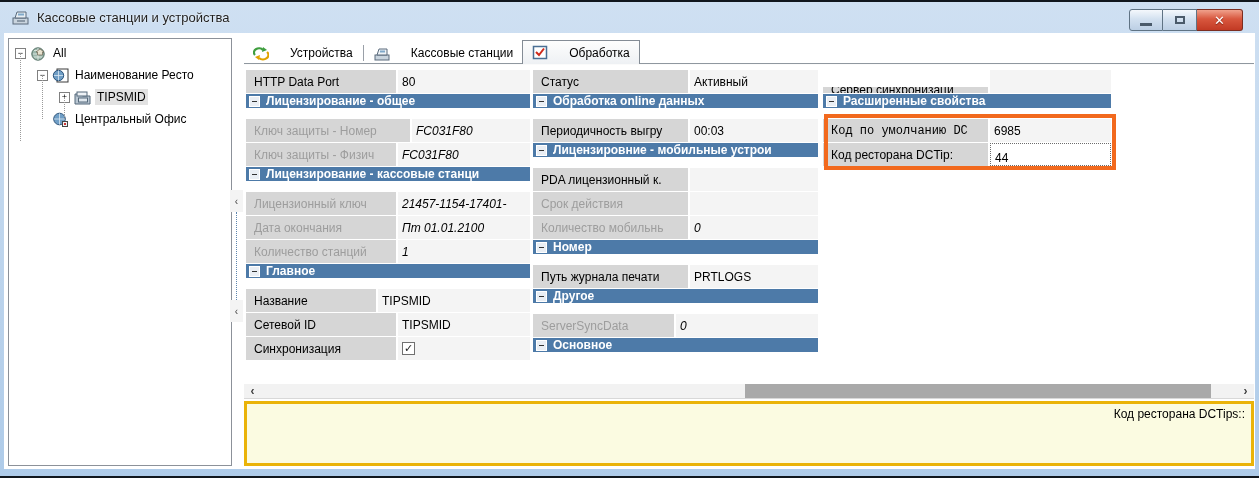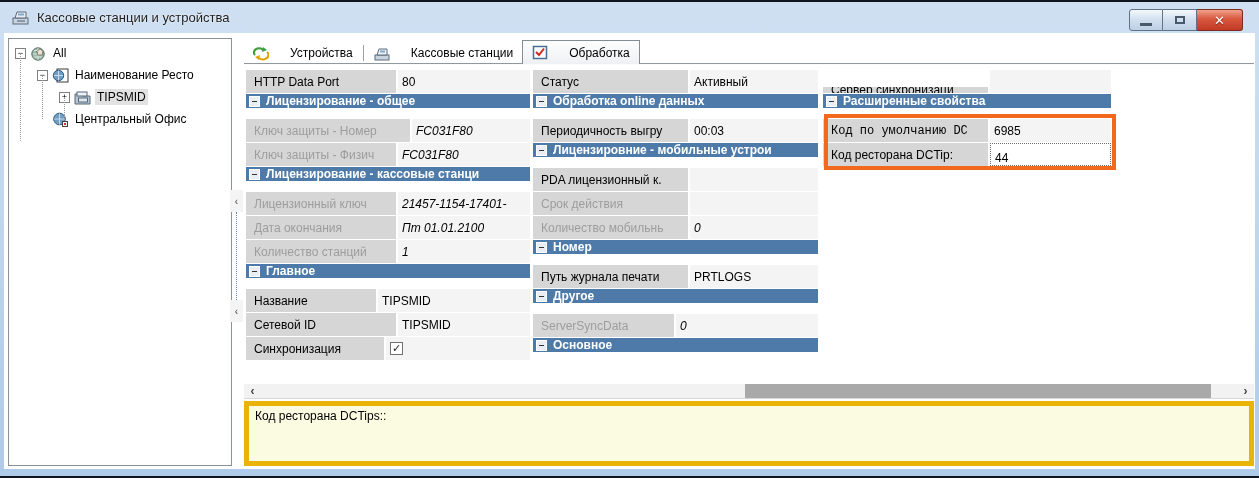--- a/index.html
+++ b/index.html
@@ -75,21 +75,21 @@
     margin-right:6px;display:flex;align-items:center;justify-content:center;flex:0 0 auto;}
   .collapse-box::after{content:"";width:5px;height:1px;background:#333;}
   .checkbox{width:13px;height:13px;background:#fff;border:1px solid #707070;box-sizing:border-box;
     display:flex;align-items:center;justify-content:center;font-size:11px;line-height:11px;color:#222;}
   .highlight-box{position:absolute;left:580px;top:50px;width:292px;height:56px;
     border:4px solid #f2691d;box-sizing:border-box;pointer-events:none;z-index:5;}
   
   .grid-hscroll{left:244px;top:384px;width:1010px;height:15px;border-bottom:1px solid #d8d8d8;box-sizing:border-box;}
   
   .desc-panel{position:absolute;left:244px;top:401px;width:1010px;height:65px;
-    background:#fbfbe1;border:5px solid #eab308;box-sizing:border-box;padding:3px 6px;}
+    background:#fbfbe1;border:3px solid #eab308;box-sizing:border-box;padding:3px 6px;text-align:right;}
 </style>
 </head>
 <body>
 
 <div class="window-frame"></div>
 
 <div class="titlebar">
   <svg class="title-icon" viewBox="0 0 18 16">
     <rect x="1" y="9" width="15" height="6" fill="#c9d4de" stroke="#5a6b7c"></rect>
     <path d="M3 9 L5 3 L14 3 L14 9 Z" fill="#e8eef3" stroke="#5a6b7c"></path>
@@ -249,21 +249,21 @@
           <span class="">TIPSMID</span>
         </div>
       </div>
       <div class="grid-row">
         <div class="cell-label" style="width: 150px;">Сетевой ID</div>
         <div class="cell-value">
           <span class="">TIPSMID</span>
         </div>
       </div>
       <div class="grid-row">
-        <div class="cell-label" style="width: 138px;">Синхронизация</div>
+        <div class="cell-label" style="width: 150px;">Синхронизация</div>
         <div class="cell-value">
           <div class="checkbox">✓</div>
         </div>
       </div>
     </div>
     <div class="grid-col" style="left: 289px; width: 285px;">
       <div class="grid-row">
         <div class="cell-label" style="width: 155px;">Статус</div>
         <div class="cell-value">
           <span class="">Активный</span>

